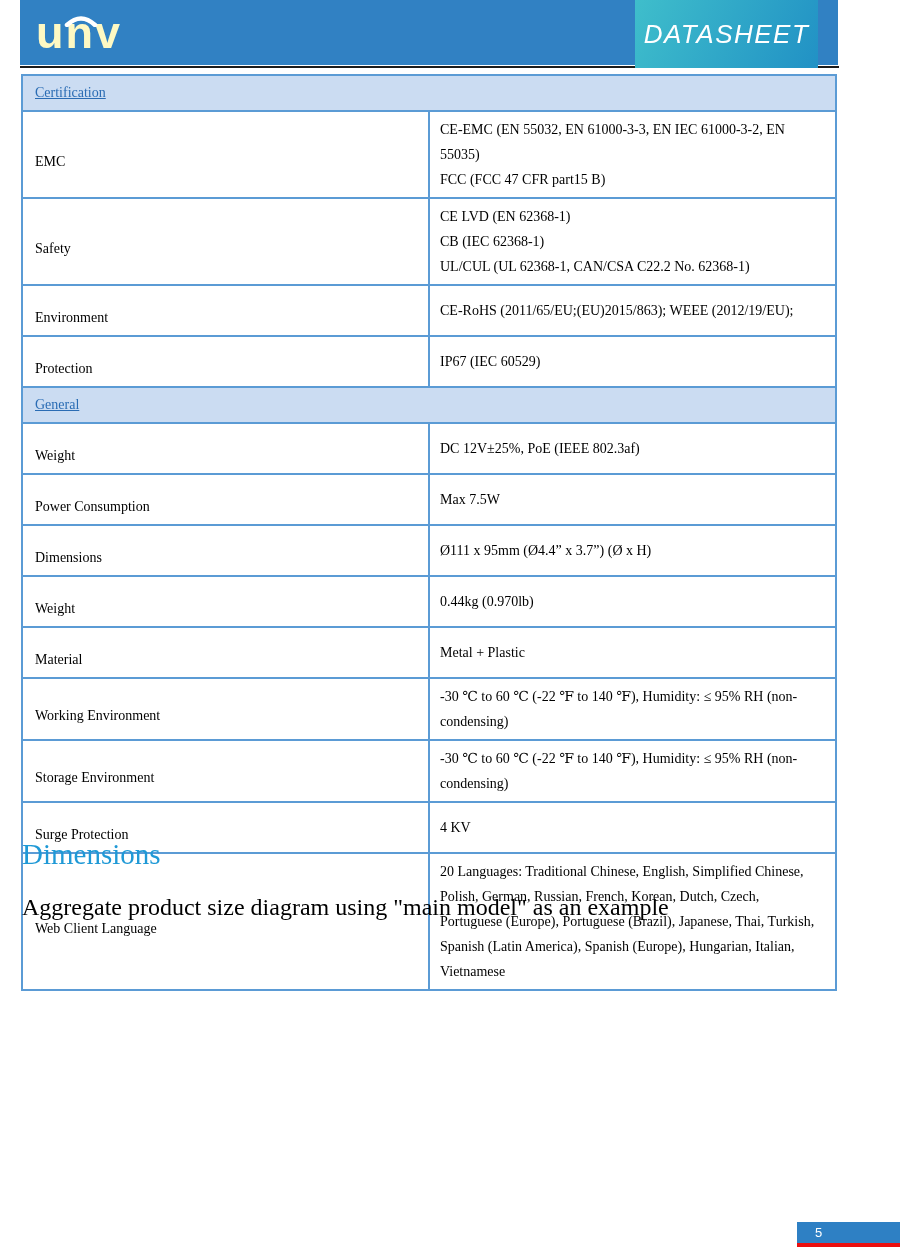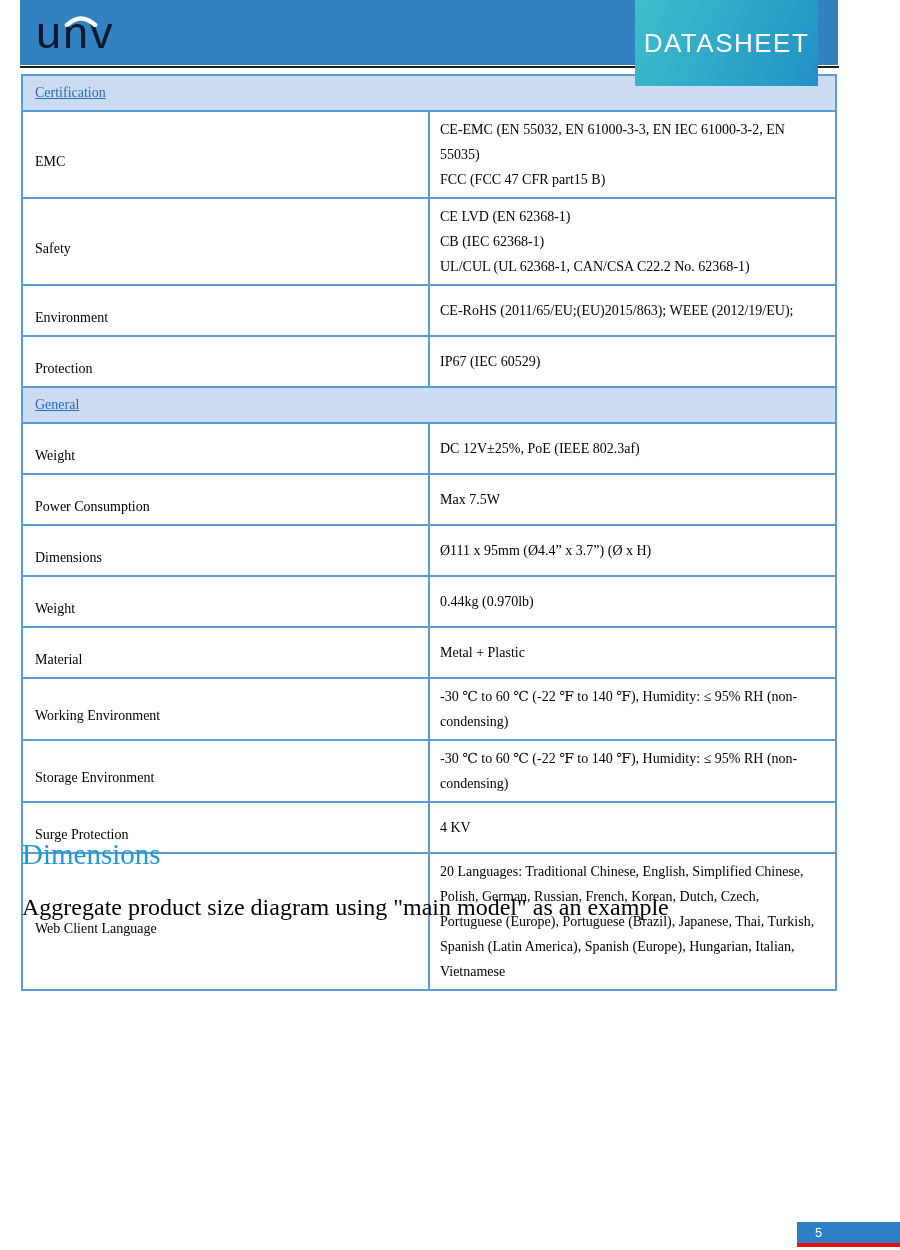--- a/index.html
+++ b/index.html
@@ -7,26 +7,26 @@
   .page{position:relative;width:900px;height:1250px;background:#fff;
         font-family:"Liberation Serif","DejaVu Serif","DejaVu Sans",serif;color:#000;}
 
   
   .topbar{position:absolute;left:20px;top:0;width:818px;height:65px;
           background:var(--header_blue,#3181c3);}
   .header-rule{position:absolute;left:20px;top:66px;width:819px;height:2px;
           background:var(--header_rule,#1c1c1c);}
   .logo{position:absolute;left:12px;top:2px;width:120px;height:62px;}
   .logo-text{position:absolute;left:4px;top:8px;line-height:1;
-          font-family:"Liberation Sans","DejaVu Sans",sans-serif;font-weight:normal;
-          font-size:45px;color:#0f172a;letter-spacing:2px;}
+          font-family:"Liberation Sans","DejaVu Sans",sans-serif;font-weight:bold;
+          font-size:45px;color:#fef9c3;letter-spacing:2px;}
   .logo-arc{position:absolute;left:32px;top:11px;width:34px;height:14px;}
-  .ds-badge{position:absolute;left:635px;top:0;width:183px;height:86px;
+  .ds-badge{position:absolute;left:635px;top:0;width:183px;height:68px;
           background:linear-gradient(115deg,var(--badge_teal_1,#3fbecb) 0%,var(--badge_teal_2,#2191c5) 100%);
-          display:flex;align-items:center;justify-content:center;z-index:2;}
+          display:flex;align-items:center;justify-content:center;z-index:2;font-style:italic;}
   .ds-badge span{font-family:"Liberation Sans","DejaVu Sans",sans-serif;color:#fff;
           font-size:26px;letter-spacing:1.5px;}
 
   
   .spec-table{position:absolute;left:21px;top:74px;width:816px;border-collapse:collapse;
           table-layout:fixed;}
   .spec-table td{border:2px solid var(--table_border,#5b9bd5);vertical-align:middle;
           font-size:14px;}
   .sec-cell{background:var(--section_bg,#cbdcf2);color:var(--section_text,#2a6cb4);
           font-size:15px;height:30px;padding:2px 8px 2px 12px;text-decoration:underline;}

